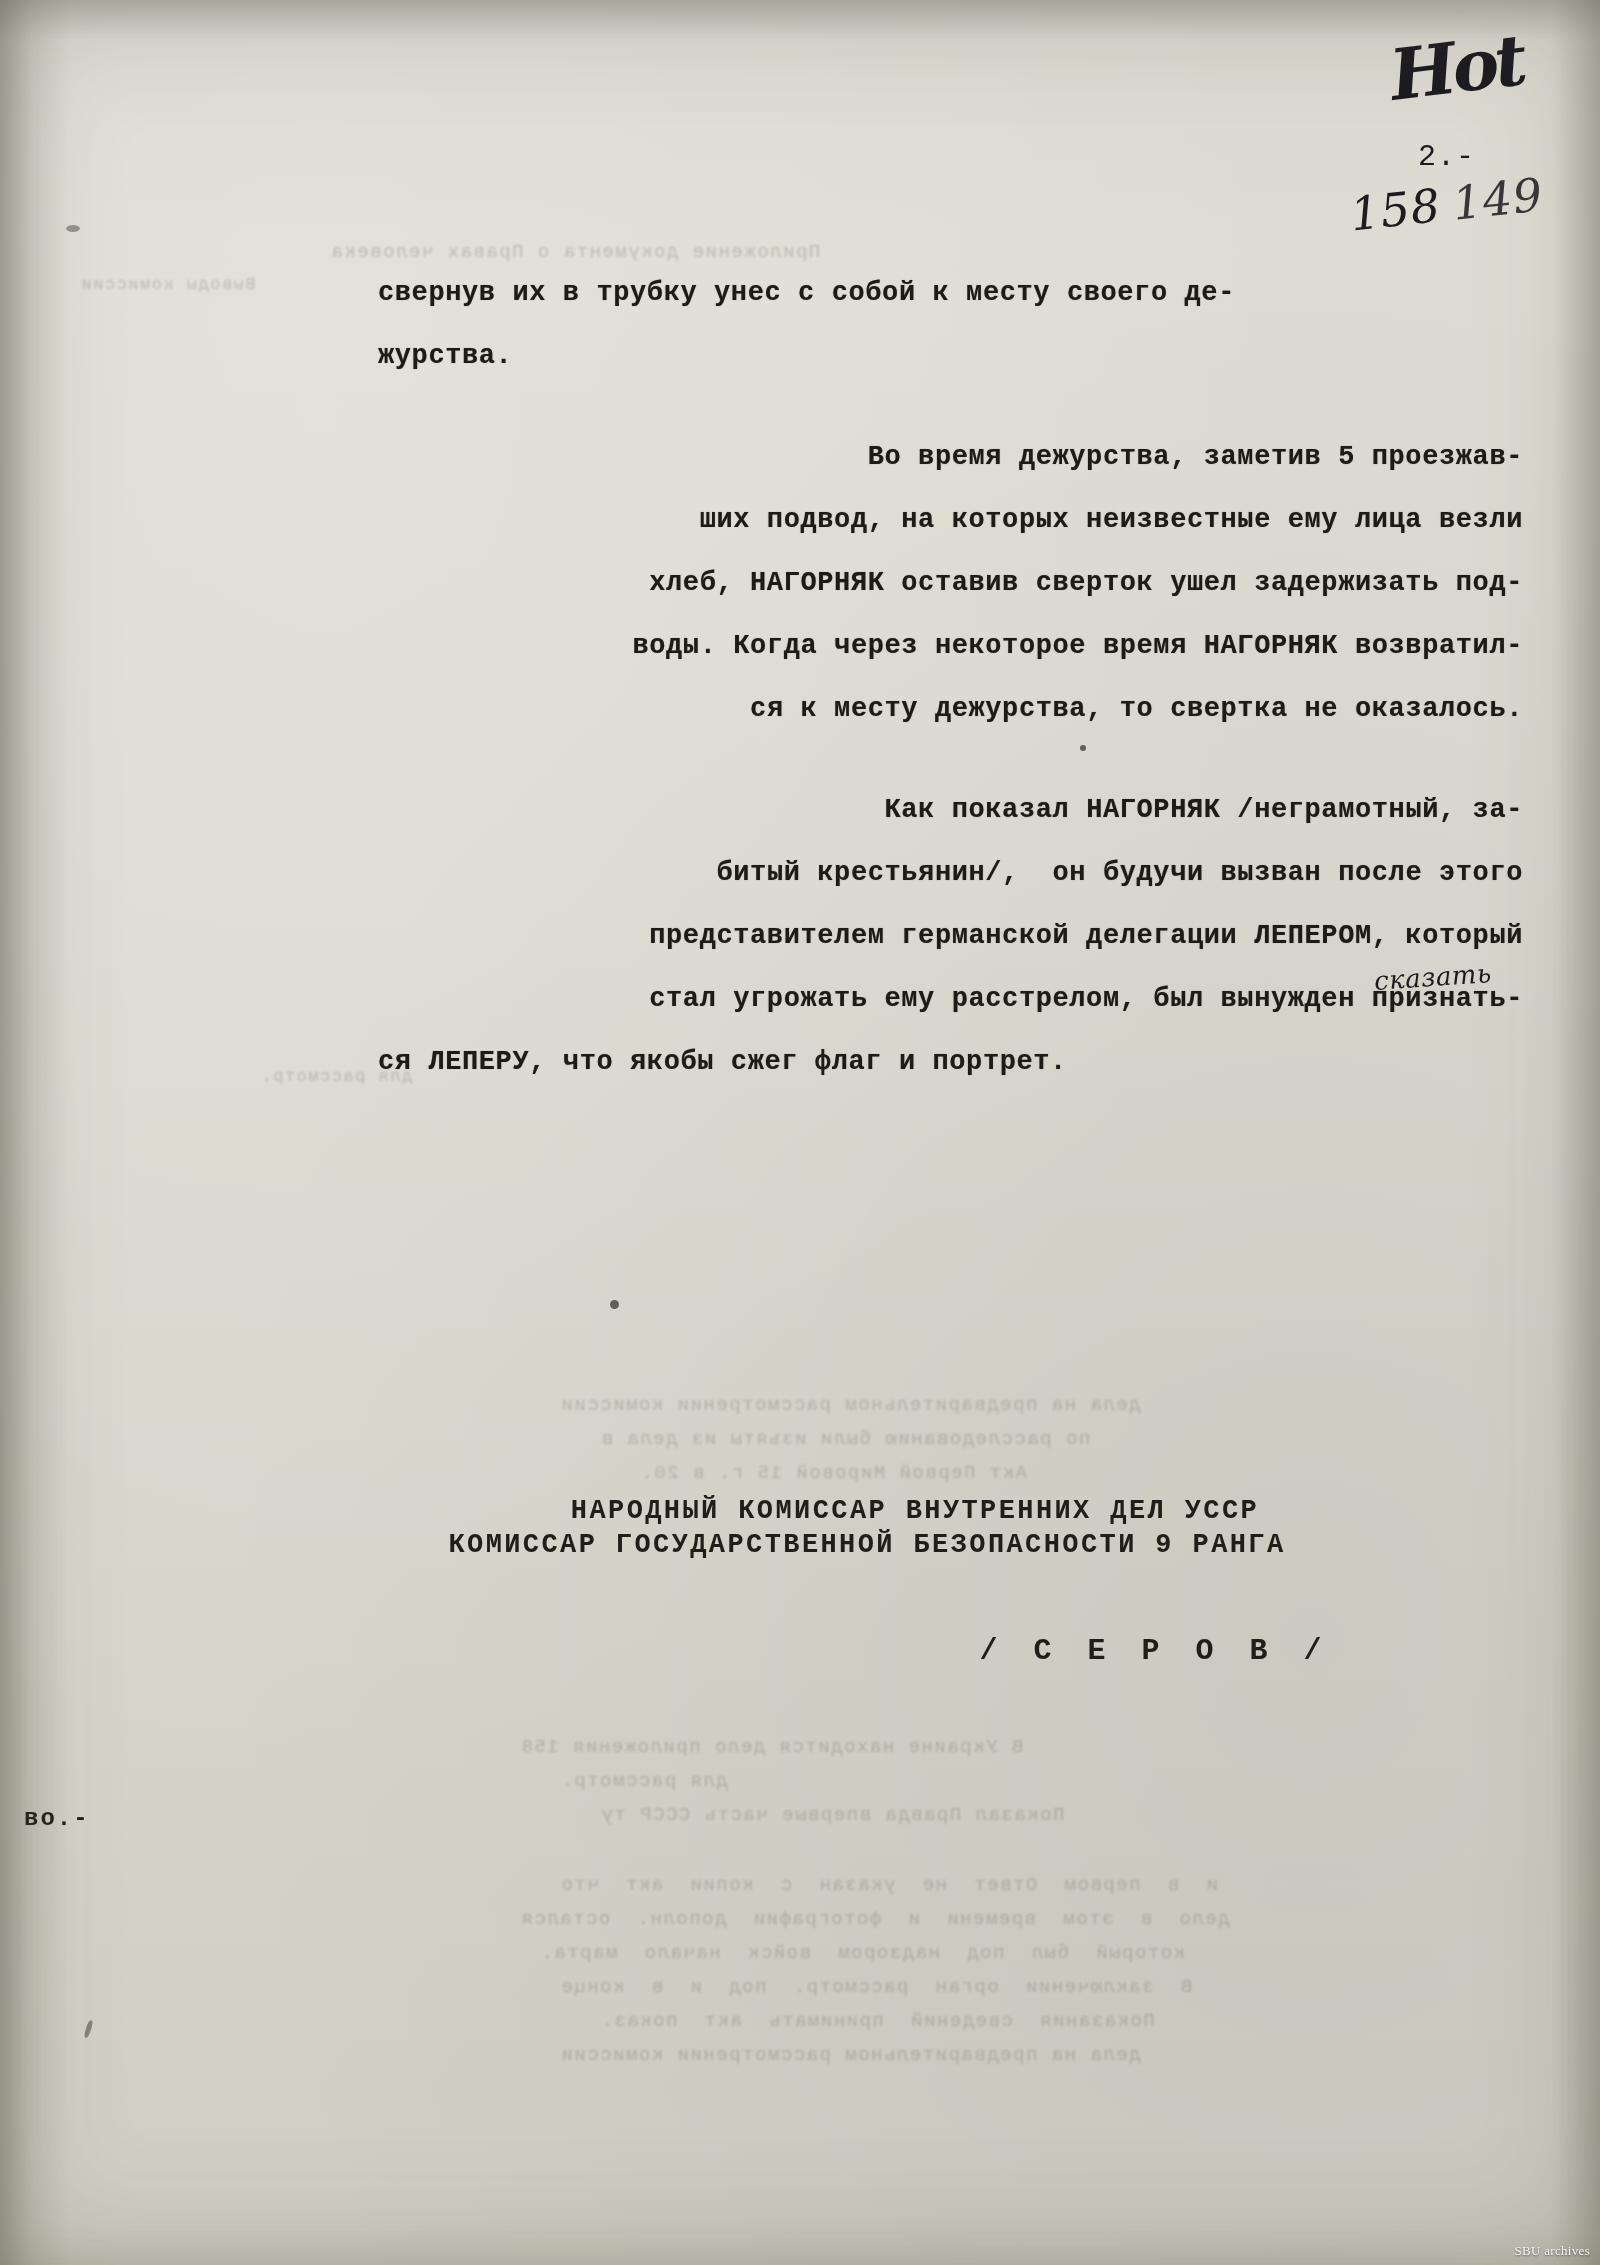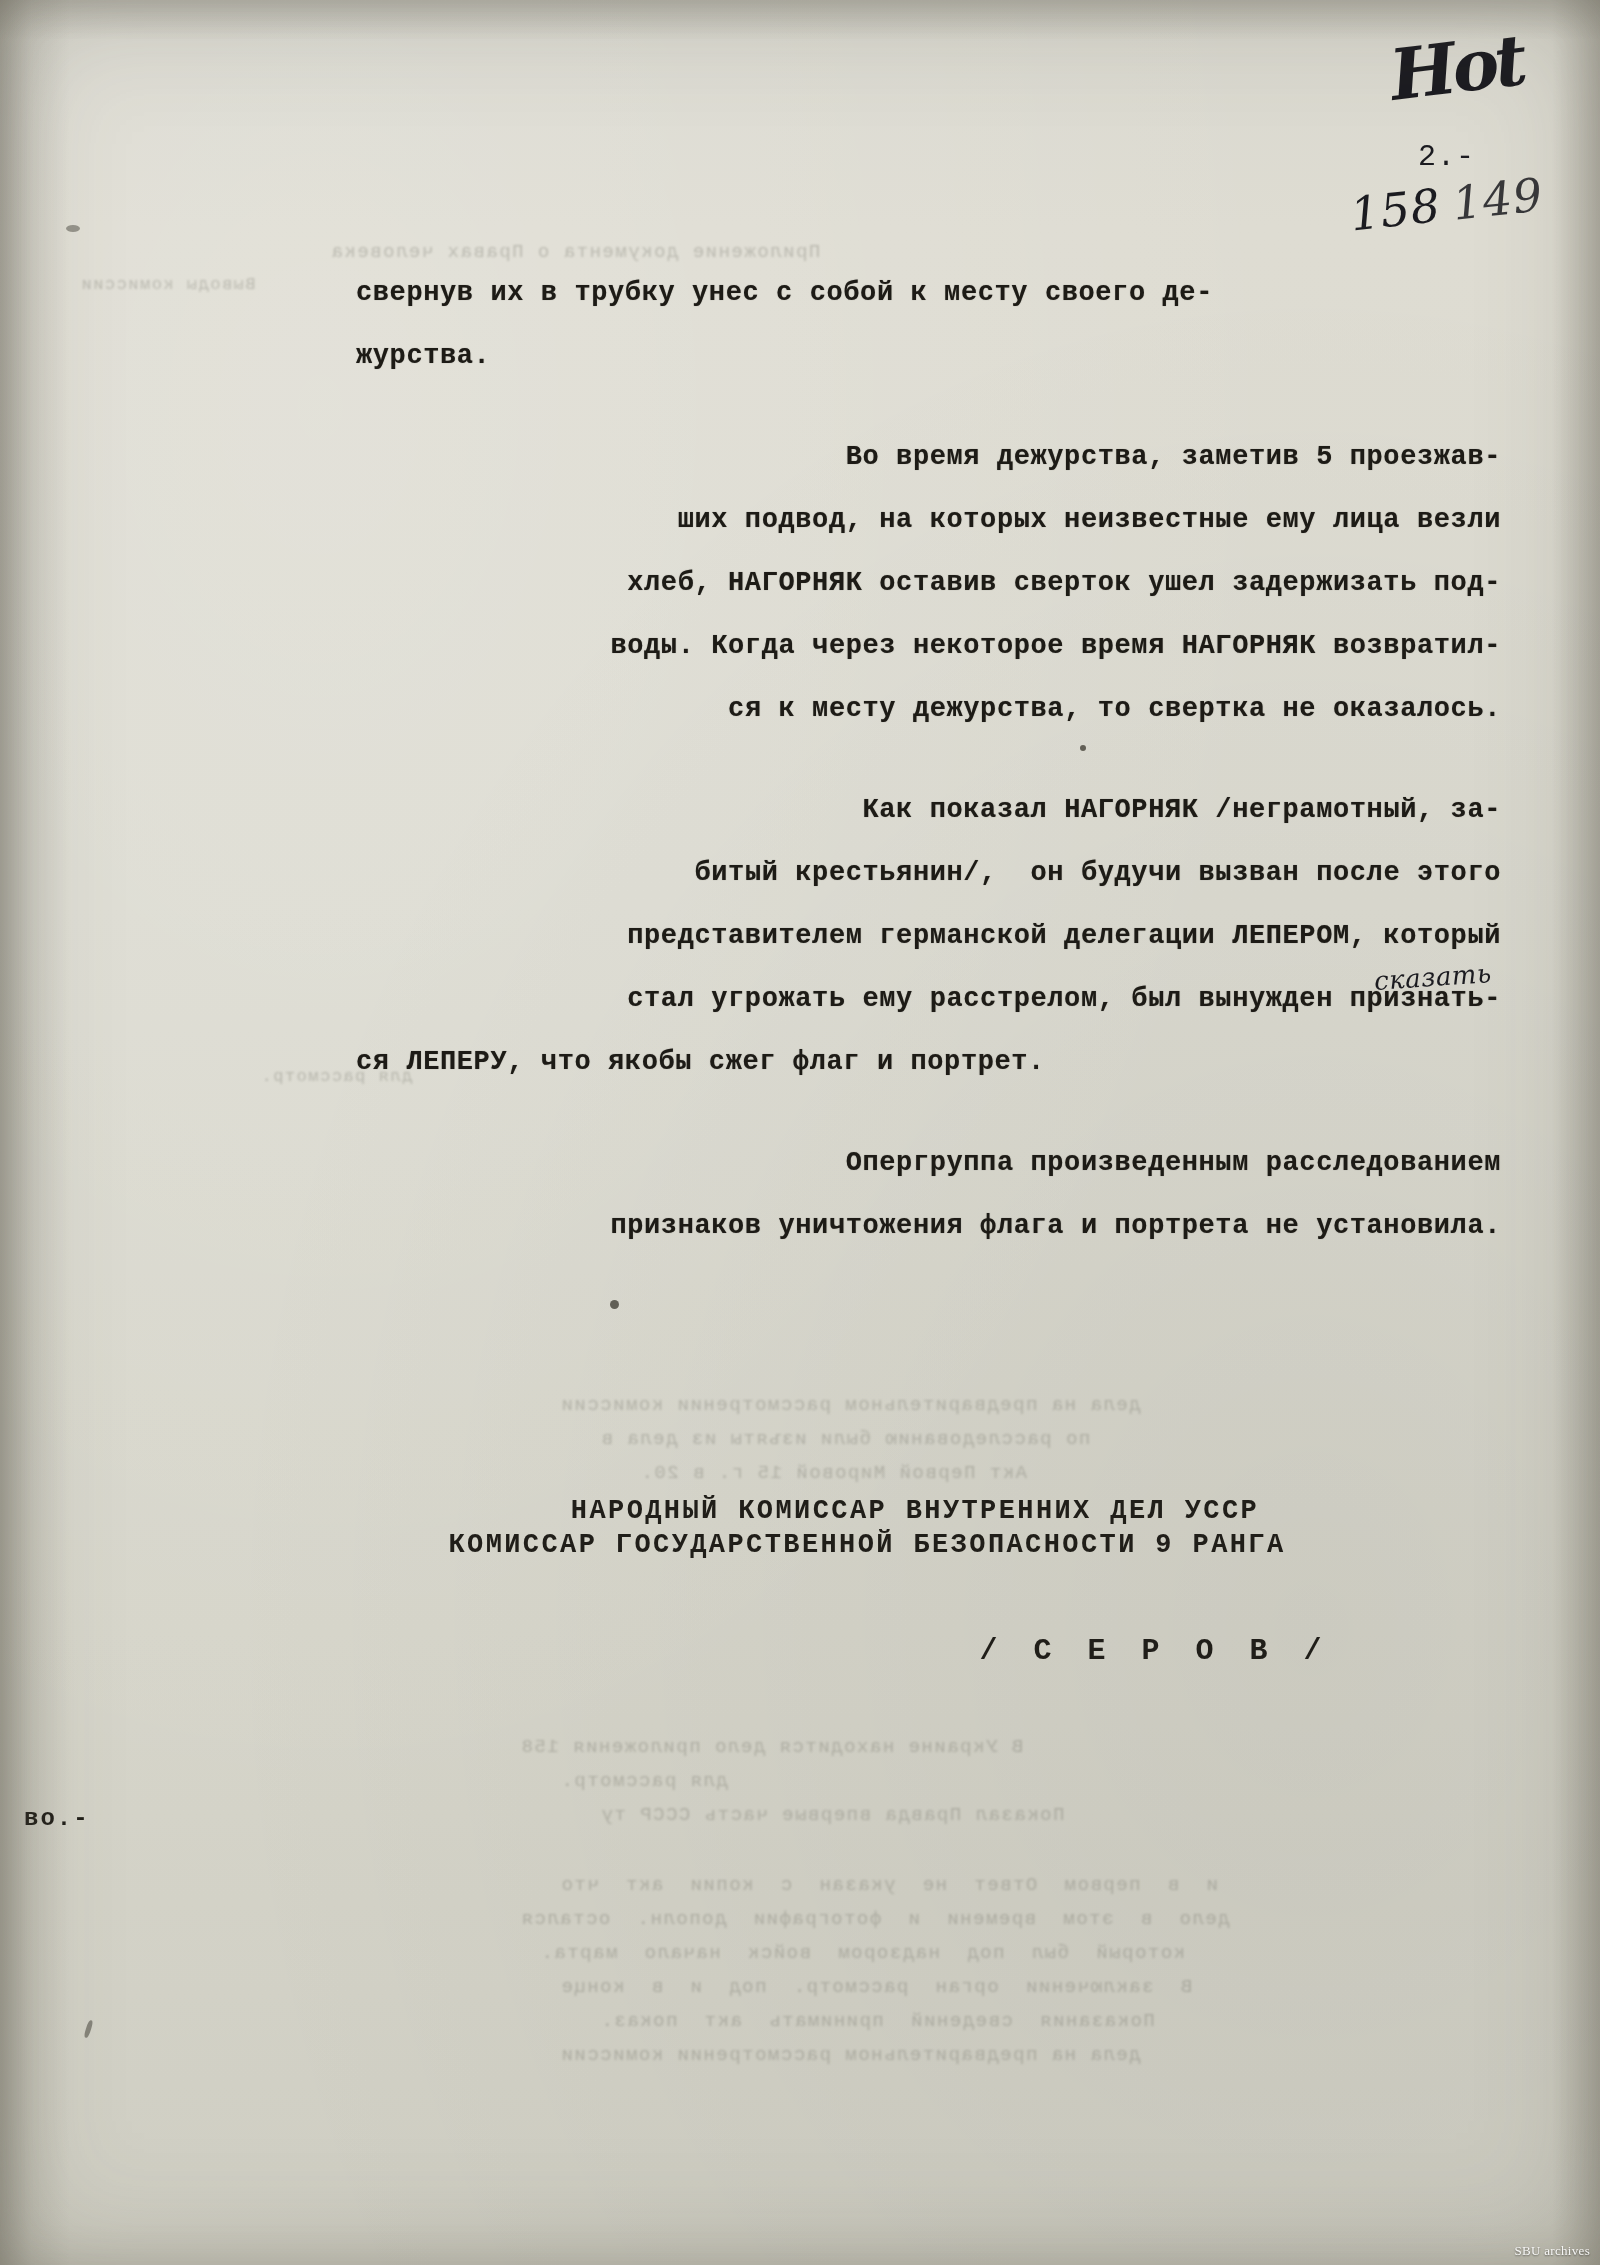--- a/index.html
+++ b/index.html
@@ -61,21 +61,21 @@
     line-height: 34px;
     letter-spacing: 1.5px;
     filter: blur(1.1px);
     transform: scaleX(-1);
     pointer-events: none;
     white-space: pre;
   }
   
   #typed-body {
     position: absolute;
-    left: 356px;
+    left: 378px;
     top: 262px;
     width: 1145px;
     font-size: 27px;
     line-height: 63px;
     font-weight: bold;
     letter-spacing: 0.6px;
     color: #1d1b16;
     text-shadow: 0 0 1px rgba(40,38,30,0.45);
     font-family: Liberation Mono, monospace;
   }
@@ -215,22 +215,20 @@
     <p class="indent">Во время дежурства, заметив 5 проезжав-
 ших подвод, на которых неизвестные ему лица везли
 хлеб, НАГОРНЯК оставив сверток ушел задержизать под-
 воды. Когда через некоторое время НАГОРНЯК возвратил-
 ся к месту дежурства, то свертка не оказалось.</p>
     <p class="indent" style="margin-bottom:0;">Как показал НАГОРНЯК /неграмотный, за-
 битый крестьянин/,  он будучи вызван после этого
 представителем германской делегации ЛЕПЕРОМ, который
 стал угрожать ему расстрелом, был вынужден признать-</p>
     <p style="margin-bottom:38px;">ся ЛЕПЕРУ, что якобы сжег флаг и портрет.</p>
-    <p class="indent para-last">Опергруппа произведенным расследованием
-признаков уничтожения флага и портрета не установила.</p>
   </div>
 
   <div id="signature-block">
     <div class="sig-line">НАРОДНЫЙ КОМИССАР ВНУТРЕННИХ ДЕЛ УССР</div>
     <div class="sig-line second">КОМИССАР ГОСУДАРСТВЕННОЙ БЕЗОПАСНОСТИ 9 РАНГА</div>
     <div id="signature-name">/ С Е Р О В /</div>
   </div>
 
   <div id="lower-left-note">во.-</div>
 

